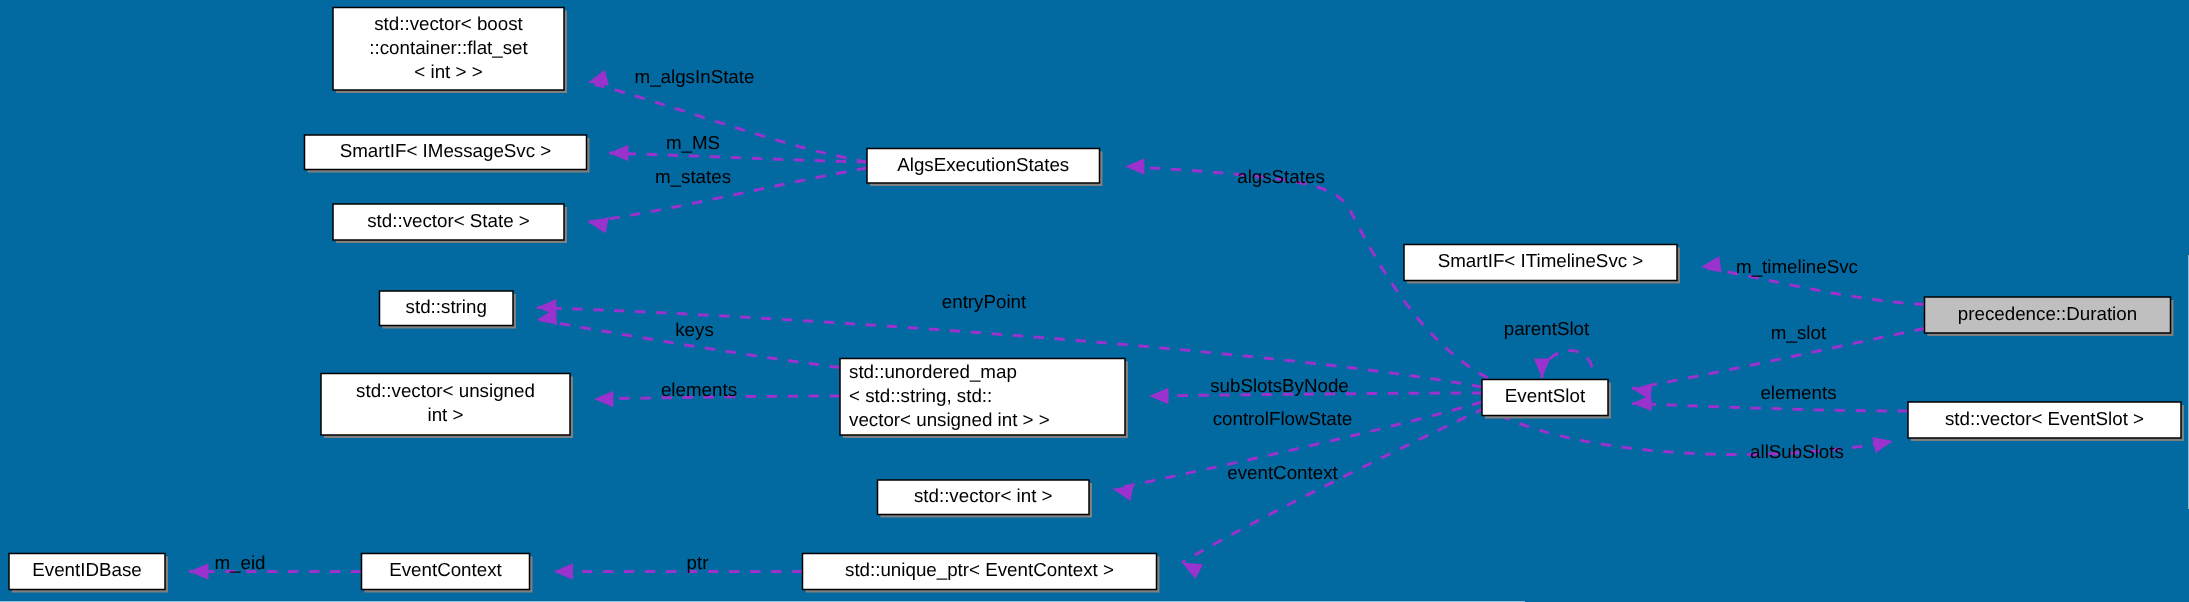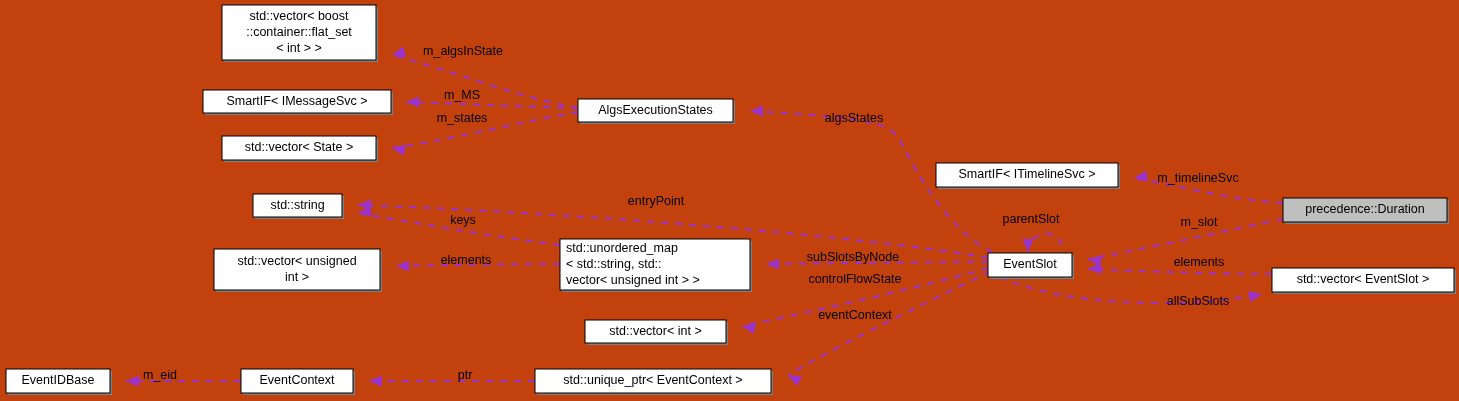--- a/index.html
+++ b/index.html
@@ -9,21 +9,21 @@
     background: #ffffff;
   }
   body {
     font-family: "Liberation Sans", sans-serif;
   }
   #diagram-root {
     position: relative;
     width: 1459px;
     height: 401px;
     overflow: hidden;
-    background: #c2410c;
+    background: #0369a1;
   }
   svg.uml-canvas {
     display: block;
     width: 1459px;
     height: 401px;
   }
   .node-box {
     fill: #ffffff;
     stroke: #000000;
     stroke-width: 1;

